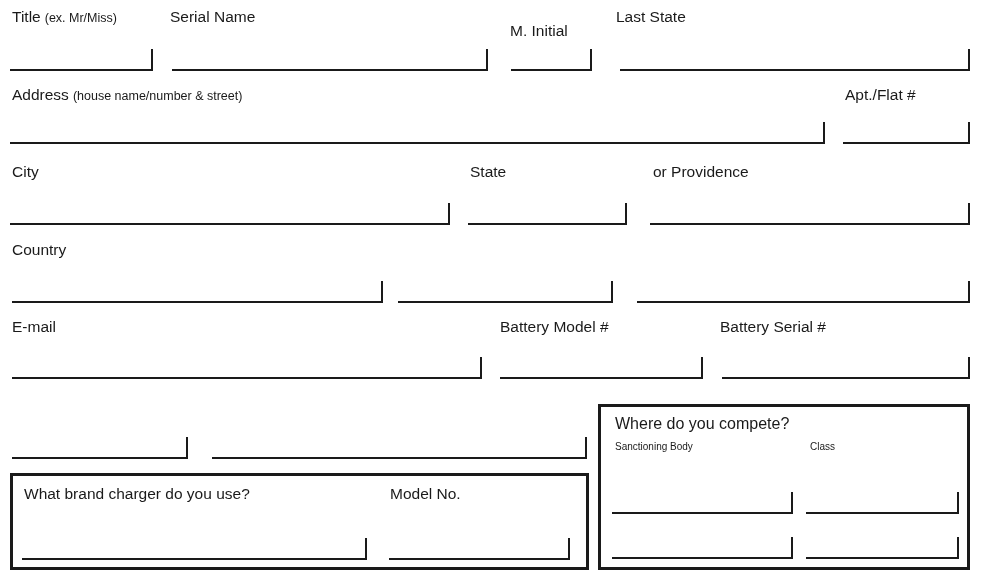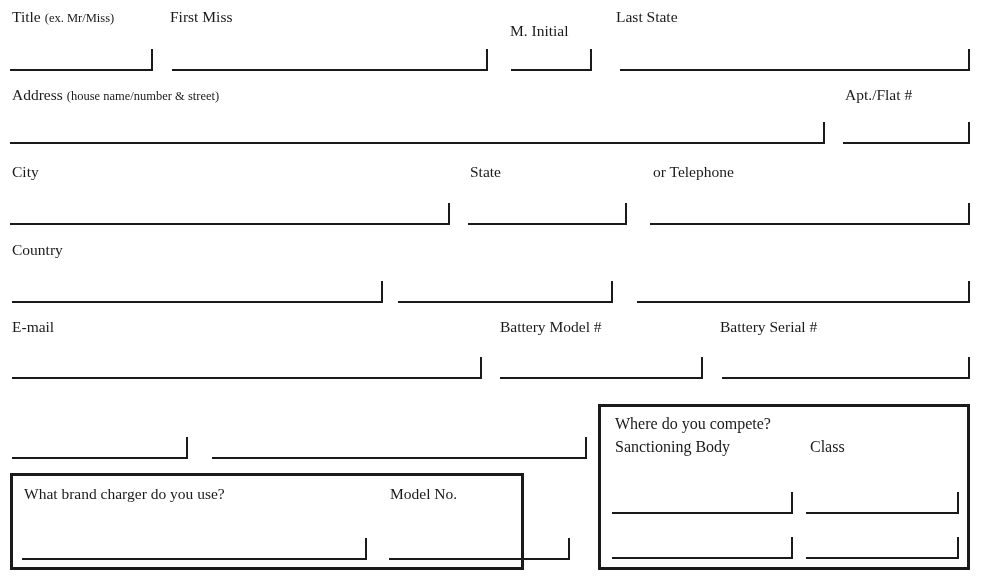--- a/index.html
+++ b/index.html
@@ -1,36 +1,36 @@
 <!DOCTYPE html>
 <html><head>
 <meta charset="utf-8">
 <style>
   html,body{margin:0;padding:0;background:#ffffff;}
   #form-page{
     position:relative;
     width:982px;height:578px;
     background:#ffffff;
-    font-family:Liberation Serif, serif;
+    font-family:Liberation Sans, sans-serif;
     color:#1a1a1a;
     overflow:hidden;
   }
   .label{
     position:absolute;
     font-size:15.5px;
     line-height:19px;
     white-space:nowrap;
     color:#1a1a1a;
   }
   .hint{
     font-size:12.5px;
     margin-left:4px;
   }
   .boxtitle{font-size:16px;}
-  .subcol{font-size:16px;}
+  .subcol{font-size:10px;}
   .fline{
     position:absolute;
     height:22px;
     box-sizing:border-box;
     border-bottom:2px solid #1a1a1a;
   }
   .fline::after{
     content:"";
     position:absolute;
     right:0;bottom:0;
@@ -43,38 +43,38 @@
     border:3px solid #1a1a1a;
     background:#ffffff;
   }
 </style>
 </head>
 <body>
 
 <div id="form-page">
 
   <span class="label" style="left:12px;top:7px"><span>Title</span><span class="hint">(ex. Mr/Miss)</span></span>
-  <span class="label" style="left:170px;top:7px">First Miss</span>
+  <span class="label" style="left:170px;top:7px">Serial Name</span>
   <span class="label" style="left:510px;top:21px">M. Initial</span>
   <span class="label" style="left:616px;top:7px">Last State</span>
 
   <div class="fline" style="left:10px;top:49px;width:143px"></div>
   <div class="fline" style="left:172px;top:49px;width:316px"></div>
   <div class="fline" style="left:511px;top:49px;width:81px"></div>
   <div class="fline" style="left:620px;top:49px;width:350px"></div>
 
   <span class="label" style="left:12px;top:85px"><span>Address</span><span class="hint">(house name/number &amp; street)</span></span>
   <span class="label" style="left:845px;top:85px">Apt./Flat #</span>
 
   <div class="fline" style="left:10px;top:122px;width:815px"></div>
   <div class="fline" style="left:843px;top:122px;width:127px"></div>
 
   <span class="label" style="left:12px;top:162px">City</span>
   <span class="label" style="left:470px;top:162px">State</span>
-  <span class="label" style="left:653px;top:162px">or Telephone</span>
+  <span class="label" style="left:653px;top:162px">or Providence</span>
 
   <div class="fline" style="left:10px;top:203px;width:440px"></div>
   <div class="fline" style="left:468px;top:203px;width:159px"></div>
   <div class="fline" style="left:650px;top:203px;width:320px"></div>
 
   <span class="label" style="left:12px;top:240px">Country</span>
 
   <div class="fline" style="left:12px;top:281px;width:371px"></div>
   <div class="fline" style="left:398px;top:281px;width:215px"></div>
   <div class="fline" style="left:637px;top:281px;width:333px"></div>
@@ -94,20 +94,20 @@
   <div class="bigbox" style="left:598px;top:404px;width:372px;height:166px">
     <span class="label boxtitle" style="left:14px;top:7px">Where do you compete?</span>
     <span class="label subcol" style="left:14px;top:30px">Sanctioning Body</span>
     <span class="label subcol" style="left:209px;top:30px">Class</span>
     <div class="fline" style="left:11px;top:85px;width:181px"></div>
     <div class="fline" style="left:205px;top:85px;width:153px"></div>
     <div class="fline" style="left:11px;top:130px;width:181px"></div>
     <div class="fline" style="left:205px;top:130px;width:153px"></div>
   </div>
 
-  <div class="bigbox" style="left:10px;top:473px;width:514px;height:97px">
+  <div class="bigbox" style="left:10px;top:473px;width:579px;height:97px">
     <span class="label" style="left:11px;top:8px">What brand charger do you use?</span>
     <span class="label" style="left:377px;top:8px">Model No.</span>
     <div class="fline" style="left:9px;top:62px;width:345px"></div>
     <div class="fline" style="left:376px;top:62px;width:181px"></div>
   </div>
 
 </div>
 
 </body></html>

